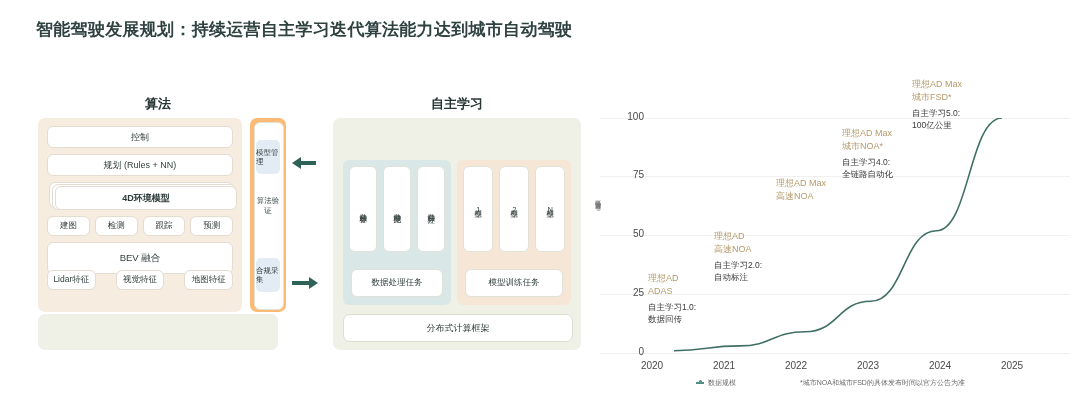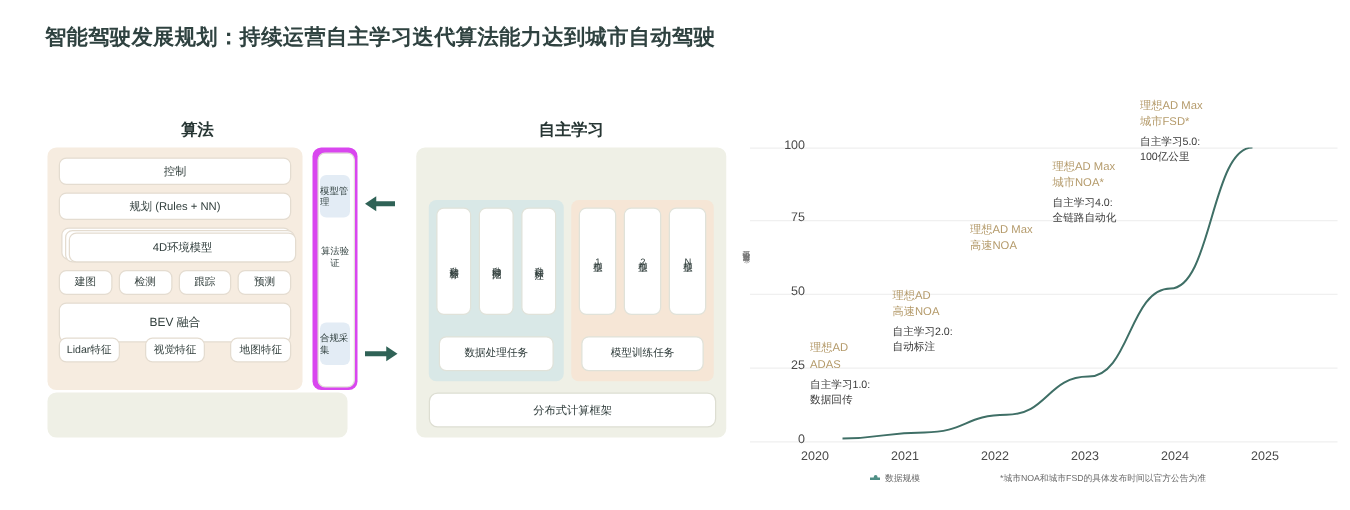--- a/index.html
+++ b/index.html
@@ -31,34 +31,34 @@
     background:#eff0e6;border-radius:7px;
   }
   .cell{
     background:#ffffff;border:1px solid #e4dcd0;border-radius:6px;
     display:flex;align-items:center;justify-content:center;
     font-size:8.5px;color:#33403e;box-sizing:border-box;
   }
   .cell.wide{position:absolute;left:9px;width:186px;}
   #c-control{top:8px;height:22px;font-size:9px;}
   #c-plan{top:36px;height:22px;font-size:9px;}
-  .stack3{position:absolute;left:11px;top:64px;width:186px;height:40px;}
+  .stack3{position:absolute;left:11px;top:64px;width:186px;height:40px;font-weight:bold;}
   .stack3 .sh{position:absolute;left:0;top:0;width:182px;height:24px;background:#fff;border:1px solid #e4dcd0;border-radius:6px;}
   .stack3 .sh2{left:3px;top:2px;}
   .stack3 .sh3{left:6px;top:4px;width:180px;height:22px;display:flex;align-items:center;justify-content:center;font-size:9px;}
   .row4{position:absolute;left:9px;top:98px;width:186px;height:20px;display:flex;gap:5px;}
   .row4 .cell{flex:1;}
   #c-bev{top:124px;height:32px;font-size:9.5px;}
   .row3{position:absolute;left:9px;top:152px;width:186px;height:20px;display:flex;gap:20px;}
   .row3 .cell{flex:1;}
 
   
   #algo-rail{
     position:absolute;left:212px;top:0;width:36px;height:194px;
-    background:#d946ef;border-radius:7px;
+    background:#fdba74;border-radius:7px;
   }
   #algo-rail .inner{
     position:absolute;left:4px;top:4px;width:28px;height:186px;
     background:#ffffff;border:1px solid #e1e1d8;border-radius:6px;
   }
   .rail-chip{
     position:absolute;left:6px;width:24px;background:#e3ecf5;border-radius:5px;
     display:flex;flex-direction:column;align-items:center;justify-content:center;
     font-size:7.5px;color:#31403f;line-height:1.25;
   }

